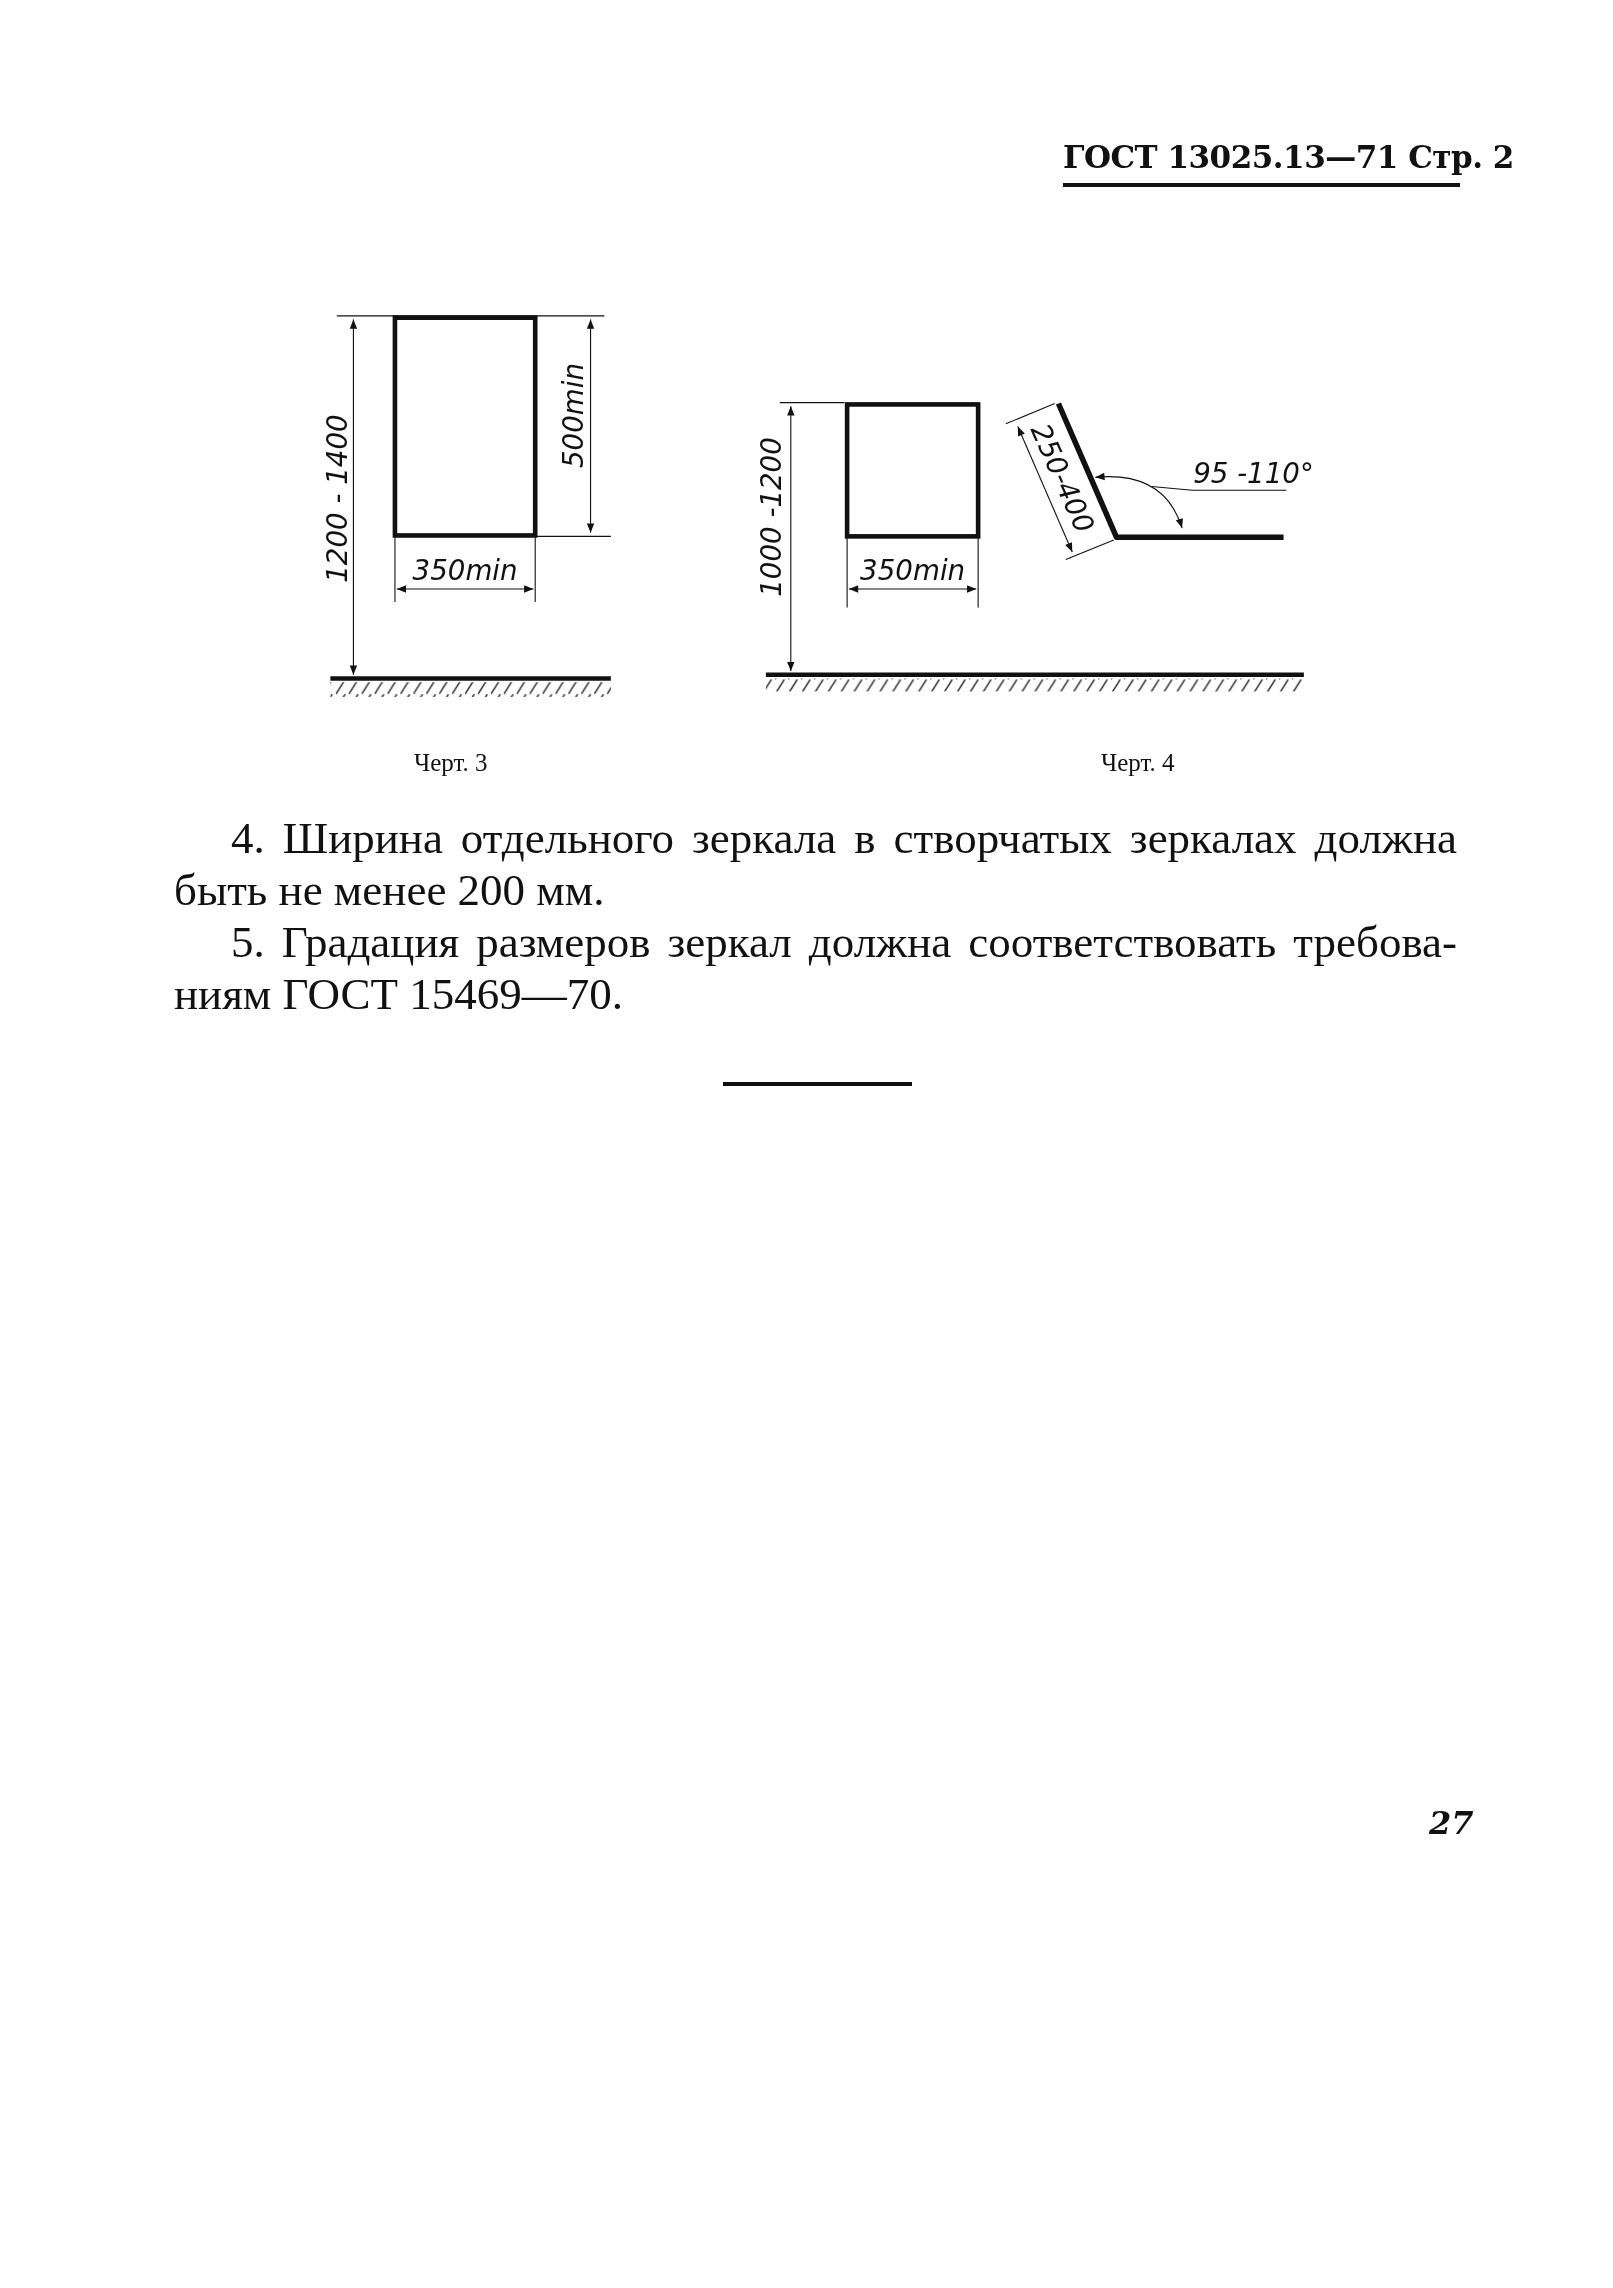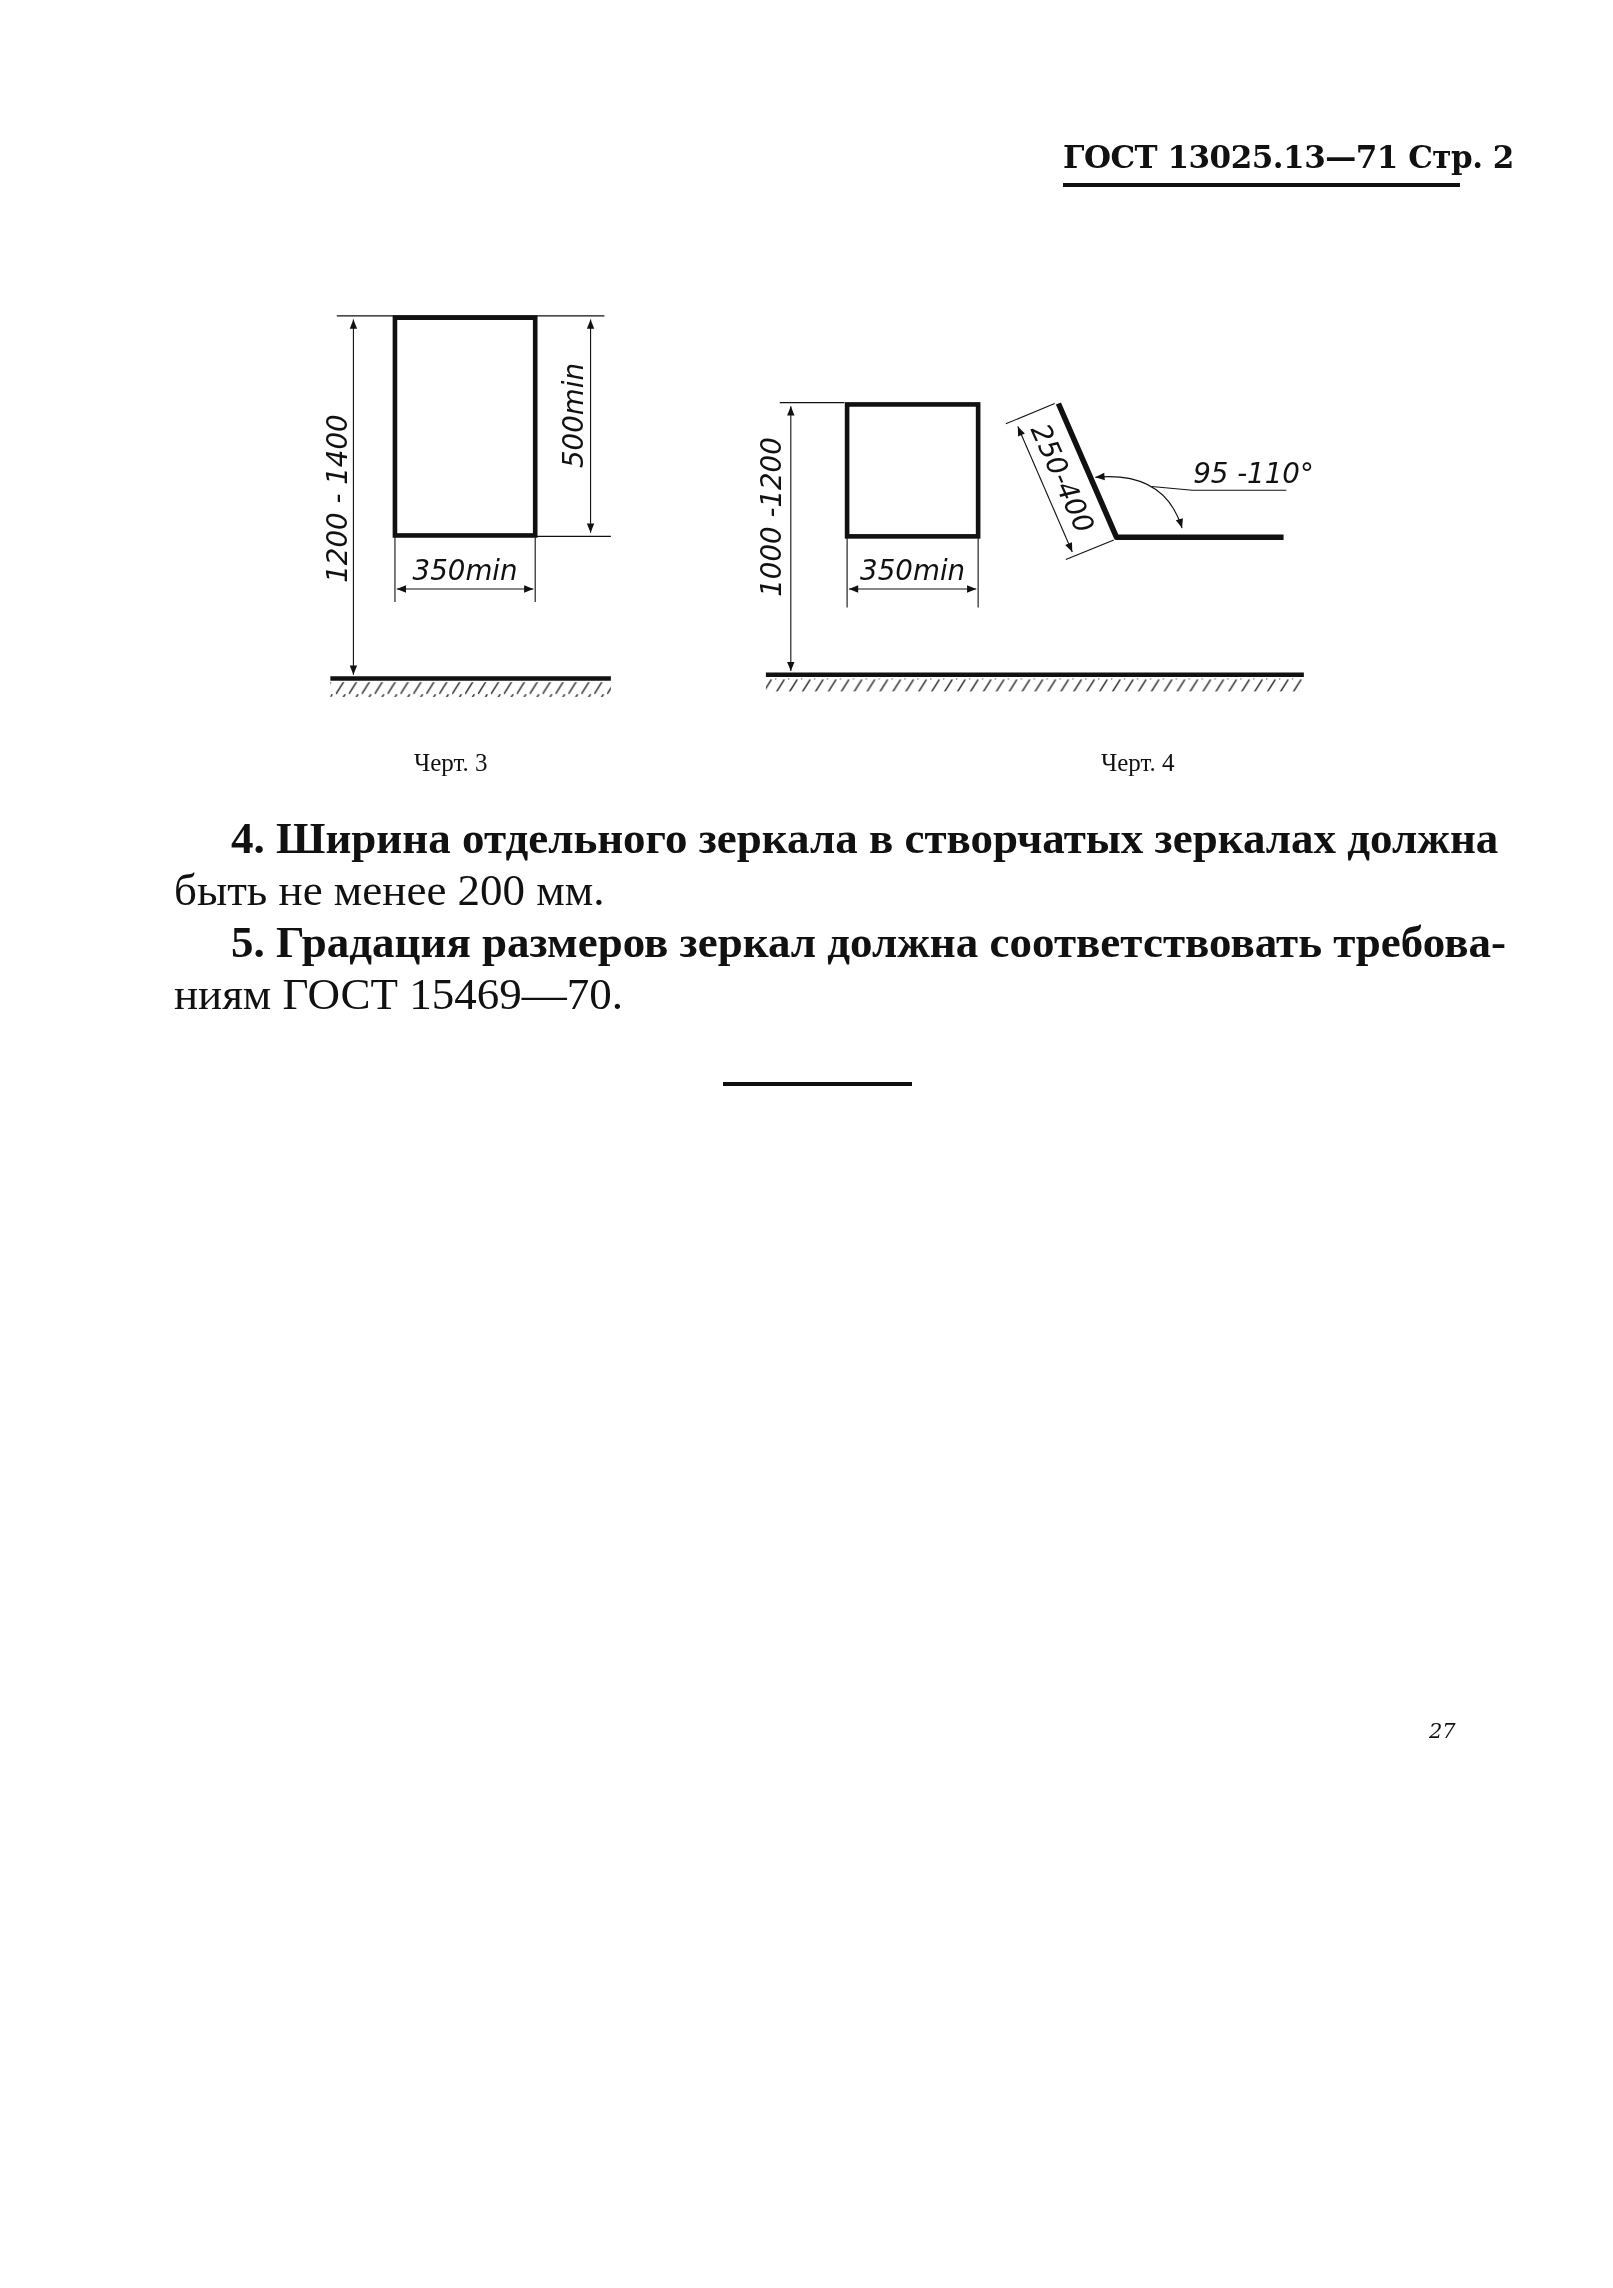--- a/index.html
+++ b/index.html
@@ -6,24 +6,24 @@
     body { width: 1613px; height: 2289px; position: relative; overflow: hidden; color: #111; }
     .page { position: absolute; left: 0; top: 0; width: 1613px; height: 2289px; background: #fff; }
     .header { position: absolute; left: 1063px; top: 137px; width: 397px; height: 52px; }
     .header-text { position: absolute; left: 0; top: 0; width: 397px; text-align: right;
       font-family: "DejaVu Serif", serif; font-weight: bold; font-size: 31px; letter-spacing: -0.5px; white-space: nowrap; line-height: 41px; }
     .header-rule { position: absolute; left: 0; top: 46px; width: 397px; height: 3.7px; background: #111; }
     svg.figures { position: absolute; left: 0; top: 0; }
     .caption { position: absolute; font-family: "Liberation Serif", serif; font-size: 25px; line-height: 37px; white-space: nowrap; }
     .para { position: absolute; left: 174px; width: 1283px; font-family: "Liberation Serif", serif; font-size: 45px; line-height: 52px; }
     .line { display: block; white-space: nowrap; text-align: justify; text-align-last: justify; height: 52px; }
-    .line.indent { padding-left: 57px; font-weight: bold; }
+    .line.indent { padding-left: 57px; }
     .line.last { text-align-last: left; }
     .sep { position: absolute; left: 723px; top: 1082px; width: 189px; height: 3.7px; background: #111; }
-    .pagenum { position: absolute; left: 1429px; top: 1713px; font-family: "DejaVu Serif", serif; font-weight: normal; font-style: italic; font-size: 21px; line-height: 37px; }
+    .pagenum { position: absolute; left: 1429px; top: 1805px; font-family: "DejaVu Serif", serif; font-weight: bold; font-style: italic; font-size: 32px; line-height: 37px; }
     .dimtxt { font-family: "DejaVu Sans", sans-serif; font-style: italic; font-size: 30px; fill: #111; }
   </style>
 </head>
 <body>
 
 <div class="page">
 
   <div class="header">
     <div class="header-text">ГОСТ 13025.13—71 Стр. 2</div>
     <div class="header-rule"></div>

